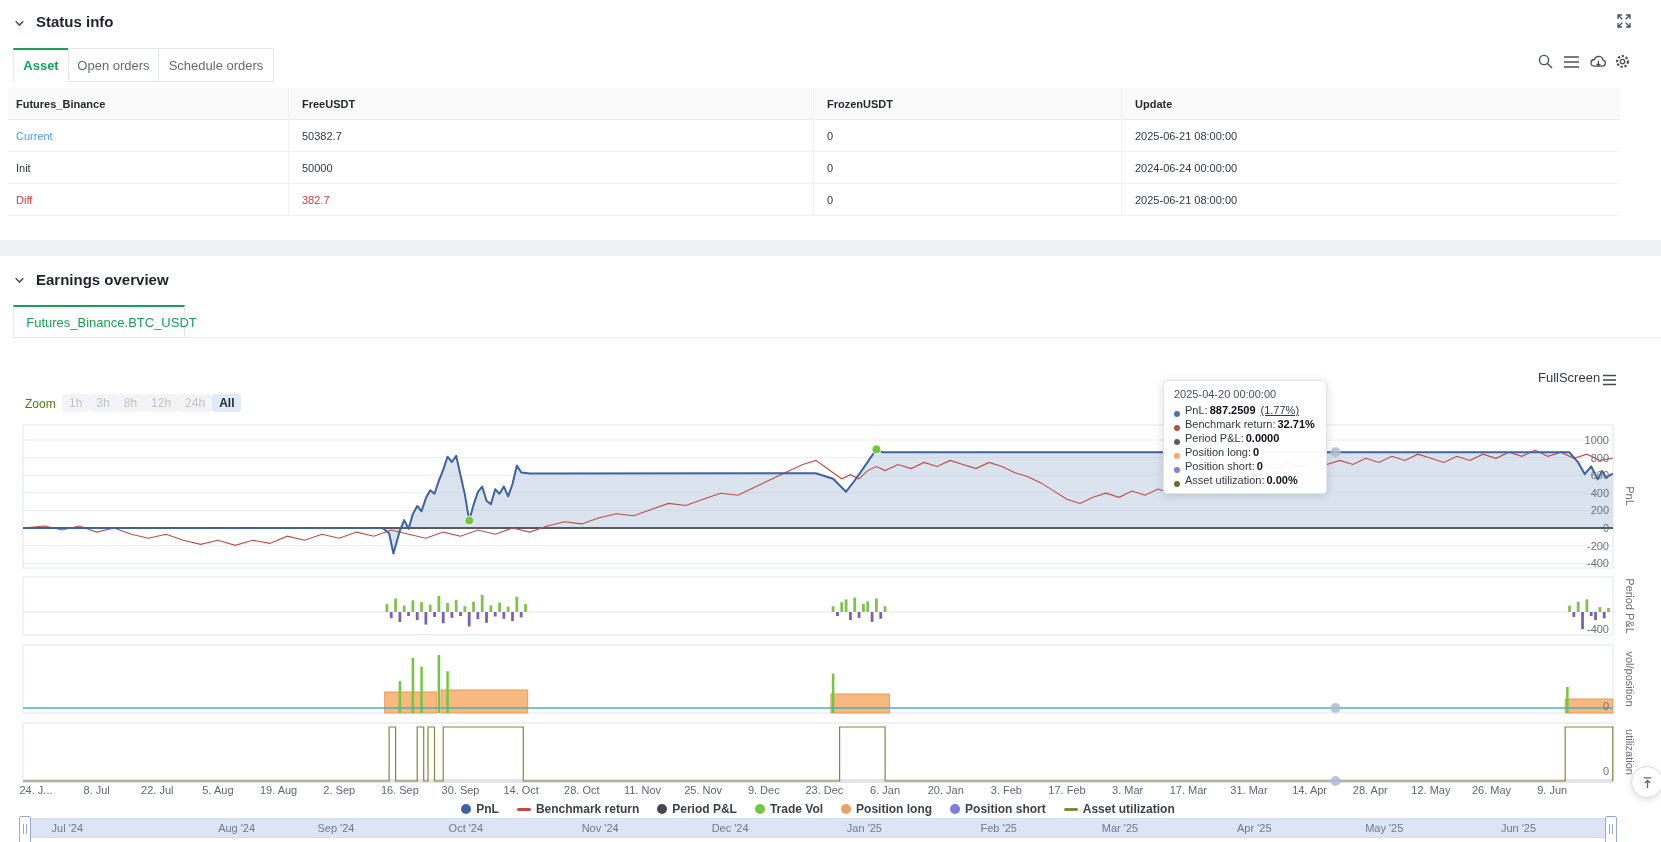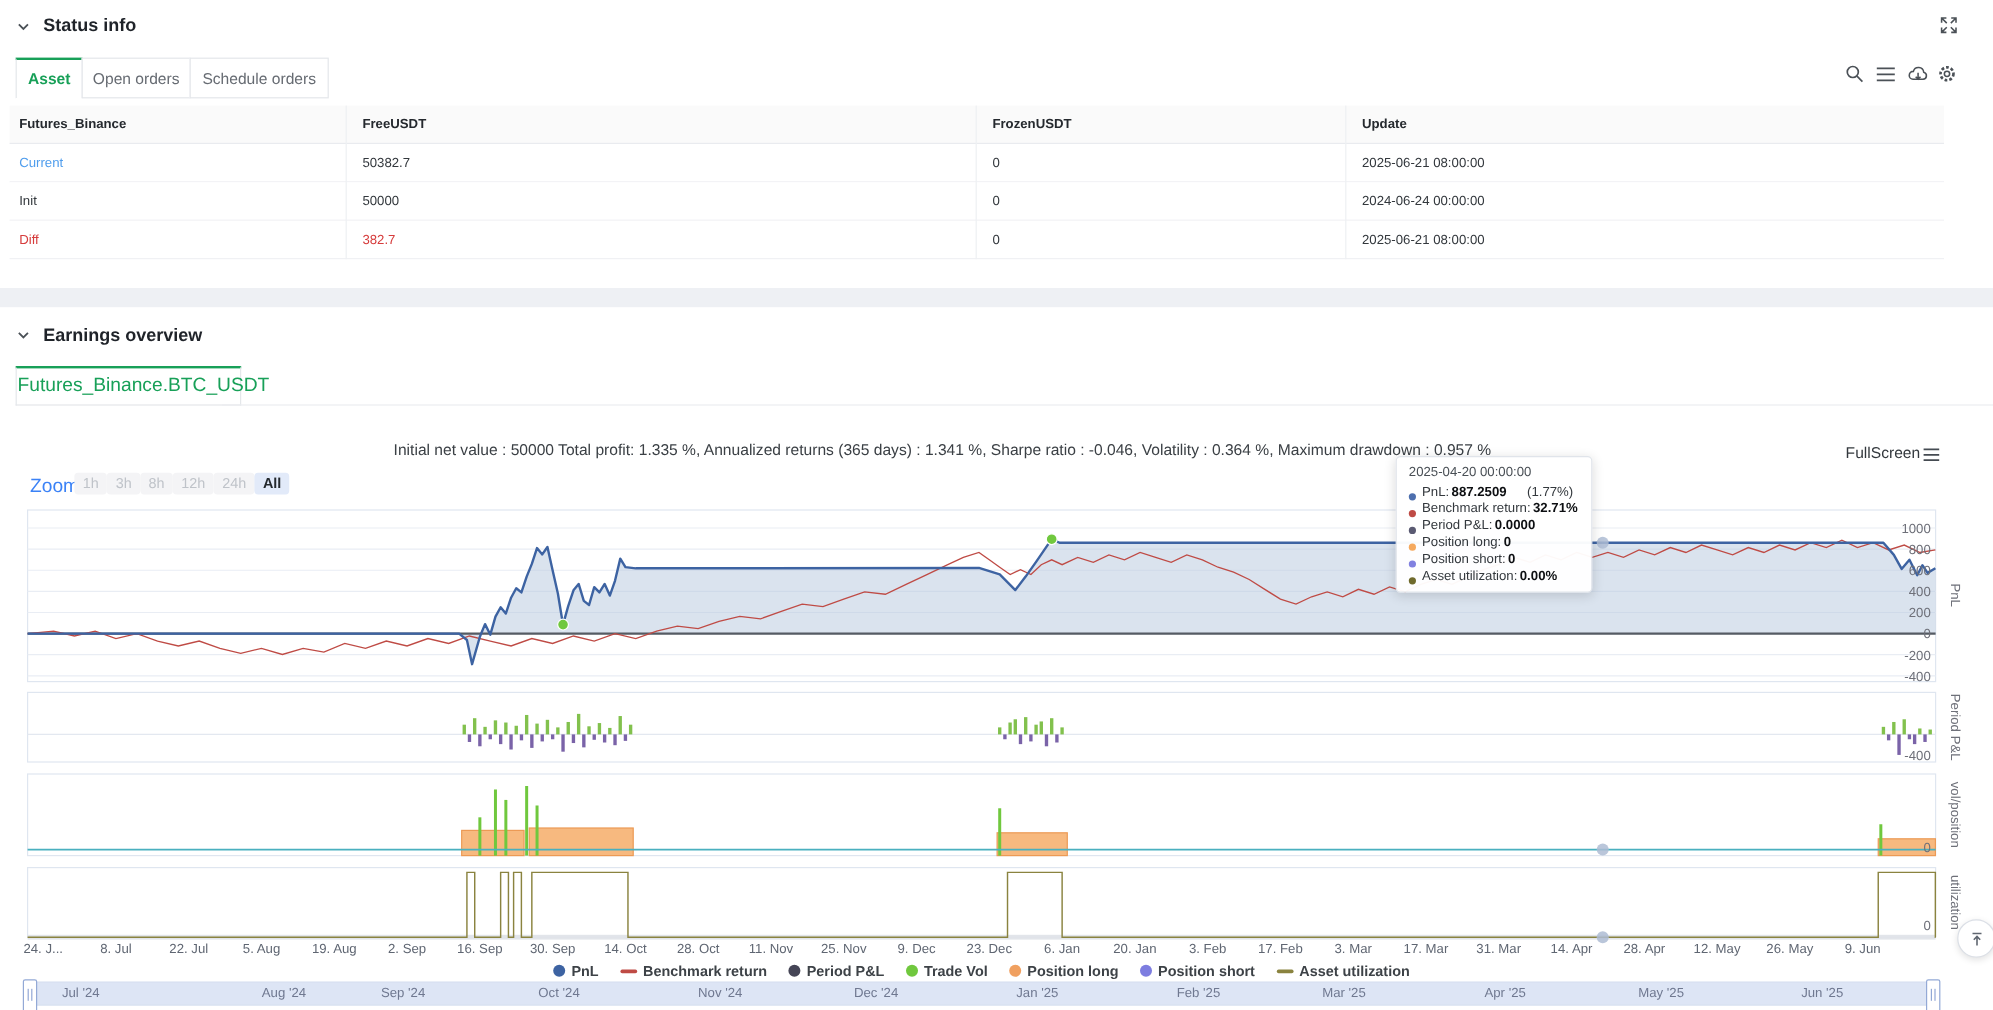--- a/index.html
+++ b/index.html
@@ -15,37 +15,37 @@
   
   .thead{position:absolute;left:8px;top:88px;width:1612px;height:32px;background:#fafafa;border-bottom:1px solid #e9ebef;box-sizing:border-box;}
   .trow{position:absolute;left:8px;width:1612px;height:32px;border-bottom:1px solid #f0f1f4;box-sizing:border-box;background:#fff;}
   .td,.th{position:absolute;top:0;height:32px;line-height:32px;font-size:11px;color:#33383d;white-space:nowrap;}
   .th{font-weight:bold;color:#25292e;}
   .c1{left:16px;}
   .colline{position:absolute;top:88px;height:128px;width:1px;background:#eef0f3;}
   .link{color:#4f9ded;cursor:pointer;}
   .danger{color:#d63c3c;}
   
-  .etab{position:absolute;left:13px;top:305px;width:188px;height:33px;box-sizing:border-box;border:1px solid #e4e7ea;border-top:2px solid #18a058;
-        background:#fff;color:#18a058;font-size:16px;display:flex;align-items:center;justify-content:center;cursor:pointer;padding-left:25px;}
+  .etab{position:absolute;left:13px;top:305px;width:172px;height:33px;box-sizing:border-box;border:1px solid #e4e7ea;border-top:2px solid #18a058;
+        background:#fff;color:#18a058;font-size:13px;display:flex;align-items:center;justify-content:center;cursor:pointer;padding-left:25px;}
   .tabline{position:absolute;left:185px;top:337px;right:0;border-top:1px solid #ebedf0;}
   .stats{position:absolute;left:328px;top:367px;font-size:13px;color:#3b4045;}
   .fullscreen{position:absolute;left:1538px;top:370px;font-size:13px;color:#33383d;cursor:pointer;}
-  .zoom-label{position:absolute;left:25px;top:397px;font-size:16px;color:#3b82f6;}
+  .zoom-label{position:absolute;left:25px;top:397px;font-size:12px;color:#4d7c0f;}
   .zoom-row{position:absolute;left:62px;top:394px;display:flex;gap:0;}
   .zbtn{padding:2px 7px;font-size:12px;border-radius:3px;background:#f4f4f6;color:#bfc3c9;cursor:pointer;}
   .zbtn.active{background:#e2eaf9;color:#24292e;font-weight:bold;}
   
   .tooltip{position:absolute;left:1163px;top:380px;width:142px;padding:6px 10px;background:rgba(255,255,255,0.96);
            border:1px solid #e0e4ea;border-radius:4px;box-shadow:0 2px 10px rgba(0,0,0,0.14);font-size:11px;color:#33383d;z-index:30;line-height:14px;white-space:nowrap;}
   .tt-date{color:#4a5056;margin-bottom:2px;}
   .tt-row{display:flex;align-items:flex-end;}
   .tt-dot{display:inline-block;width:6px;height:6px;border-radius:50%;margin-right:5px;flex:0 0 auto;}
   .tt-row b{margin-left:2px;color:#0d0f12;}
-  .tt-extra{margin-left:17px;}
+  .tt-extra{margin-left:5px;text-decoration:underline;}
   
   .legend{position:absolute;left:0;top:802px;width:1636px;display:flex;justify-content:center;gap:18px;font-size:12px;font-weight:bold;color:#3d4247;}
   .lg-item{display:flex;align-items:center;gap:5px;cursor:pointer;}
   .lg-dot{width:10px;height:10px;border-radius:50%;}
   .lg-line{width:14px;height:3px;border-radius:2px;}
   
   .datazoom{position:absolute;left:23px;top:818px;width:1590px;height:20px;background:#e9eef8;border:1px solid #d6dff1;box-sizing:border-box;cursor:grab;}
   .dz-fill{position:absolute;left:0;top:0;right:0;bottom:0;background:#d3dff3;opacity:0.55;}
   .dz-label{position:absolute;top:3px;transform:translateX(-50%);font-size:11px;color:#6f7890;}
   .dz-handle{position:absolute;top:-3px;width:10px;height:26px;background:#fff;border:1px solid #93a9d6;border-radius:2px;cursor:ew-resize;}
@@ -147,21 +147,20 @@
         <path d="M2.5 4l3.5 3.5L9.5 4" stroke="#4b5157" fill="none" stroke-width="1.4"></path>
       </svg>
   </span>
   <div class="sec-title" style="left:36px;top:271px;">Earnings overview</div>
 
   <div class="etab">
       <span>Futures_Binance.BTC_USDT</span>
     </div>
   <div class="tabline"></div>
 
-  <div class="stats">Initial net value : 50000 Total profit: 1.335 %, Annualized returns (365 days) : 1.341 %, Sharpe ratio : -0.046, Volatility : 0.364 %, Maximum drawdown : 0.957 %</div>
 
   <div class="fullscreen">FullScreen</div>
   <span class="icon-btn" style="left:1602px;top:372px;">
     <svg width="15" height="12" viewBox="0 0 15 12" stroke="#454b52" stroke-width="1.4">
         <path d="M1 1.5h13 M1 6h13 M1 10.5h13"></path>
       </svg>
   </span>
 
   <div class="zoom-label">Zoom</div>
   <div class="zoom-row" id="zoom-buttons">

